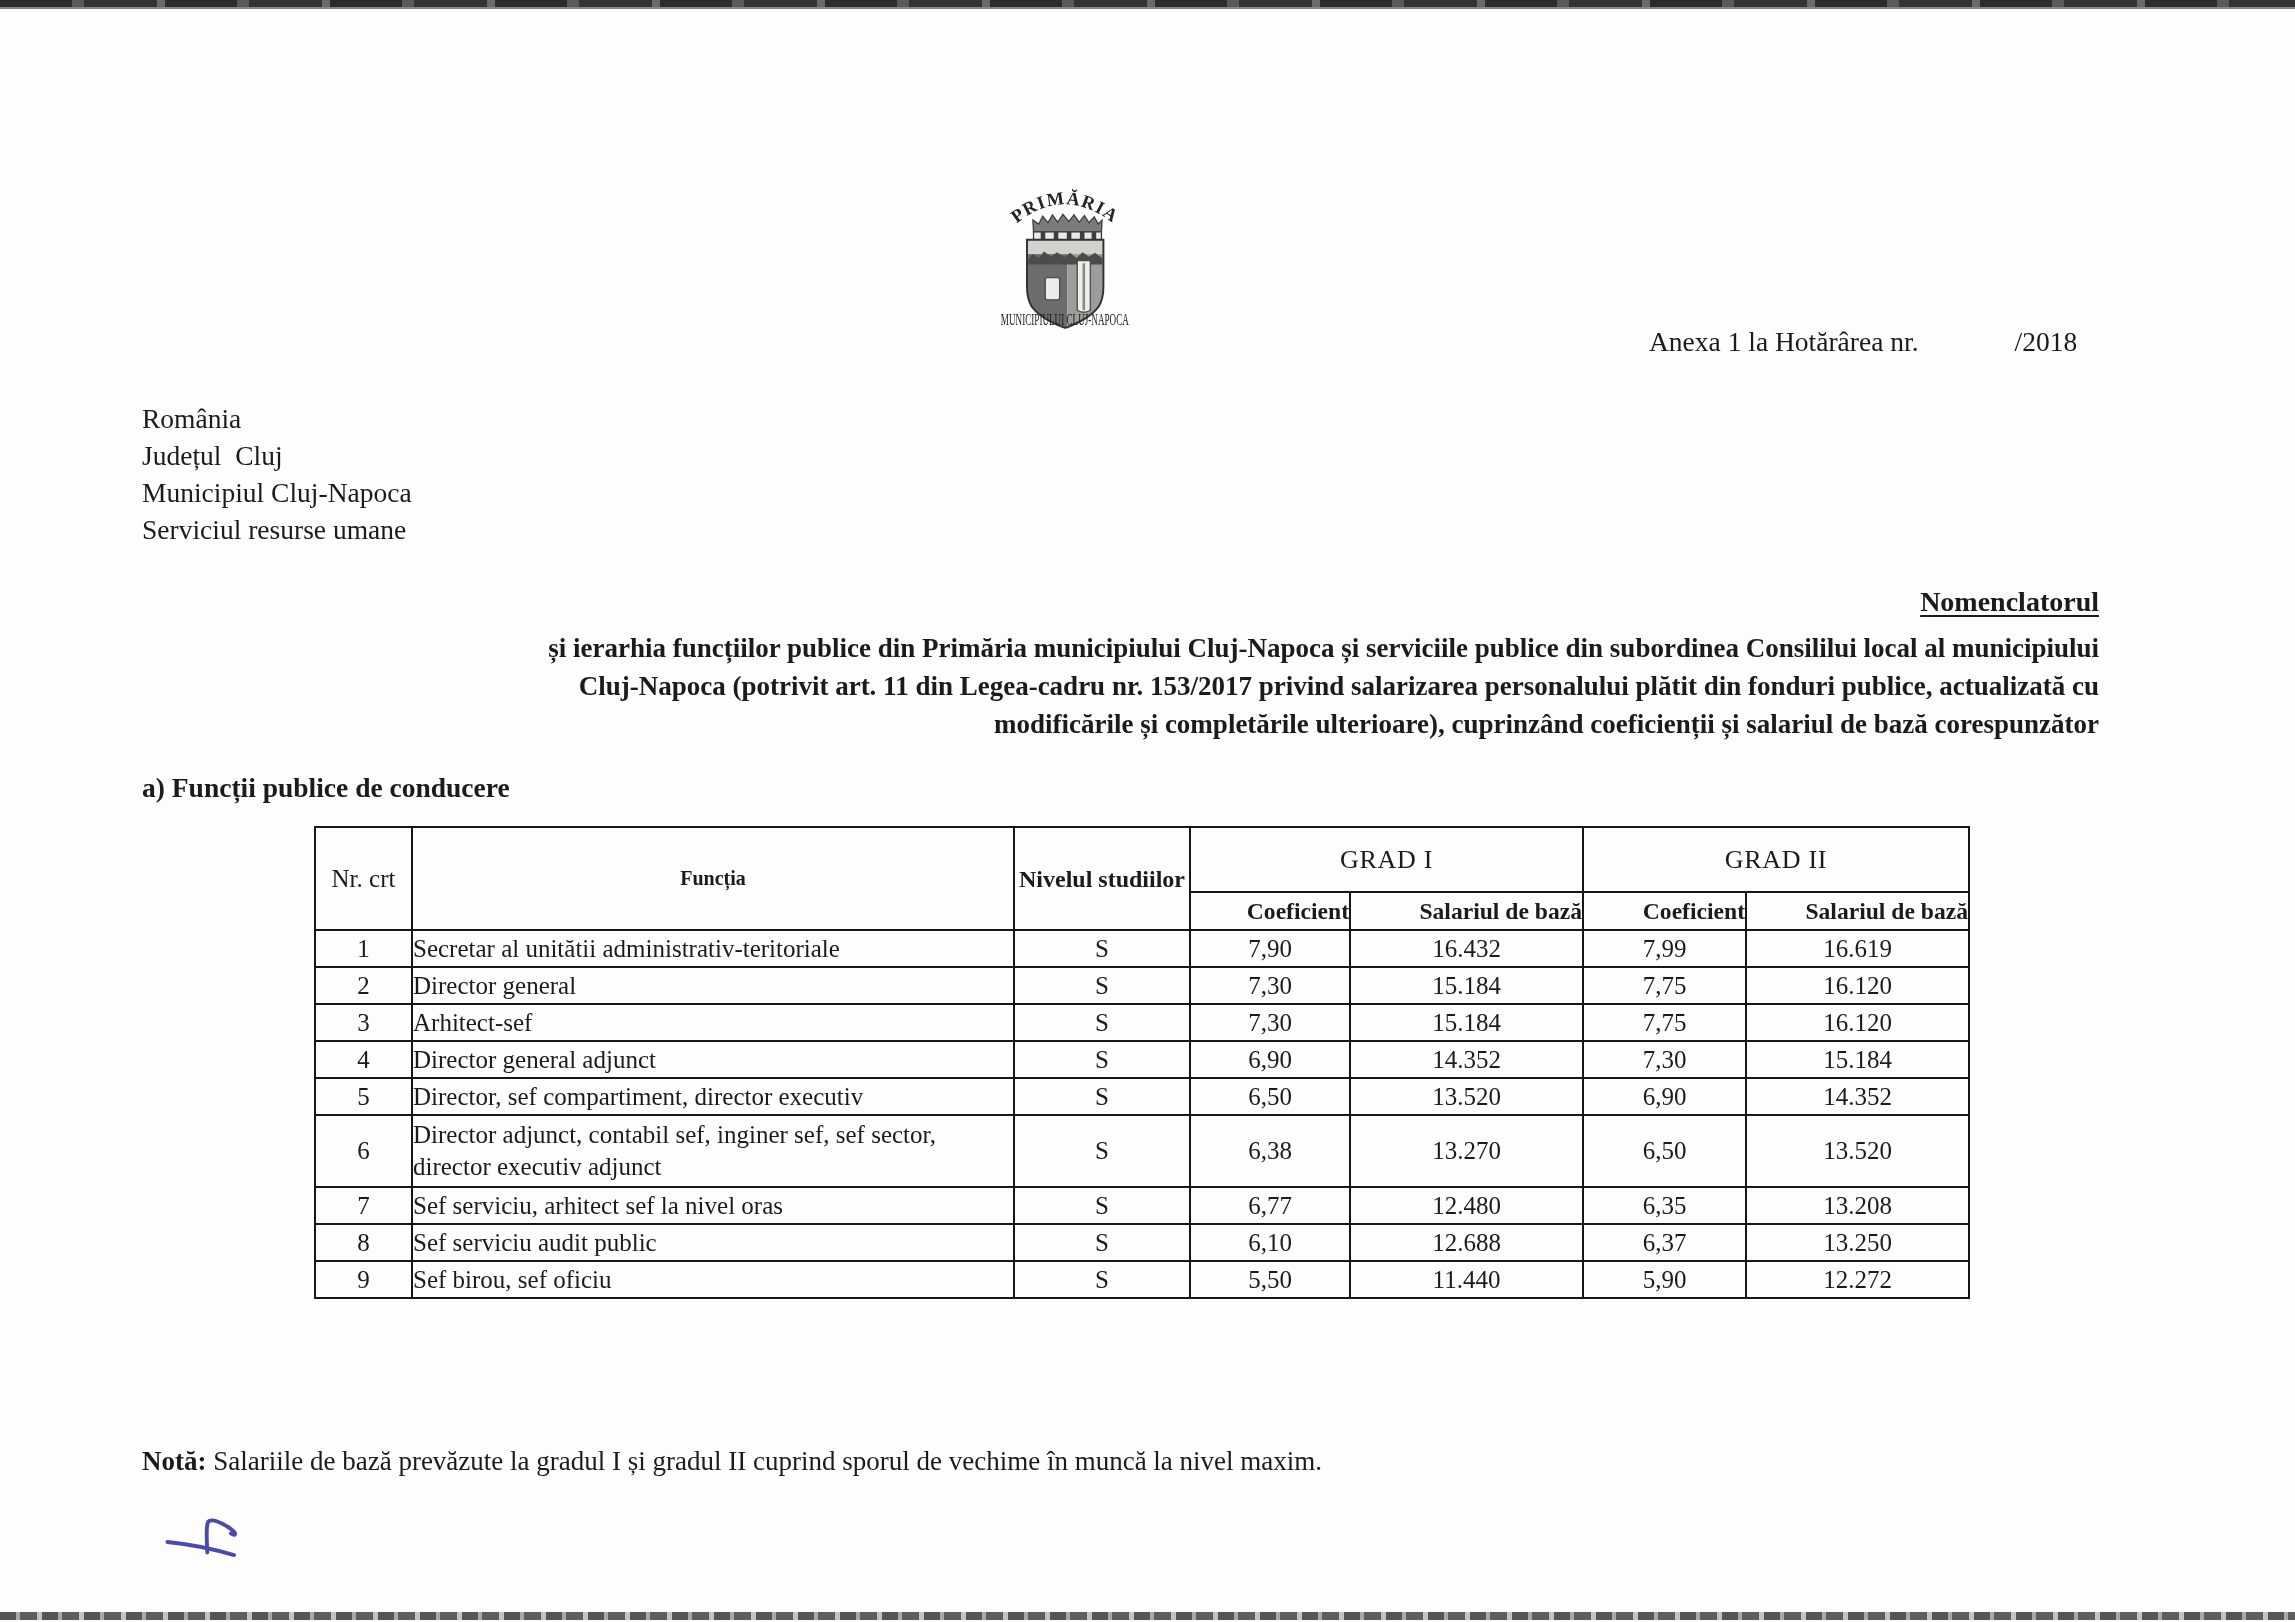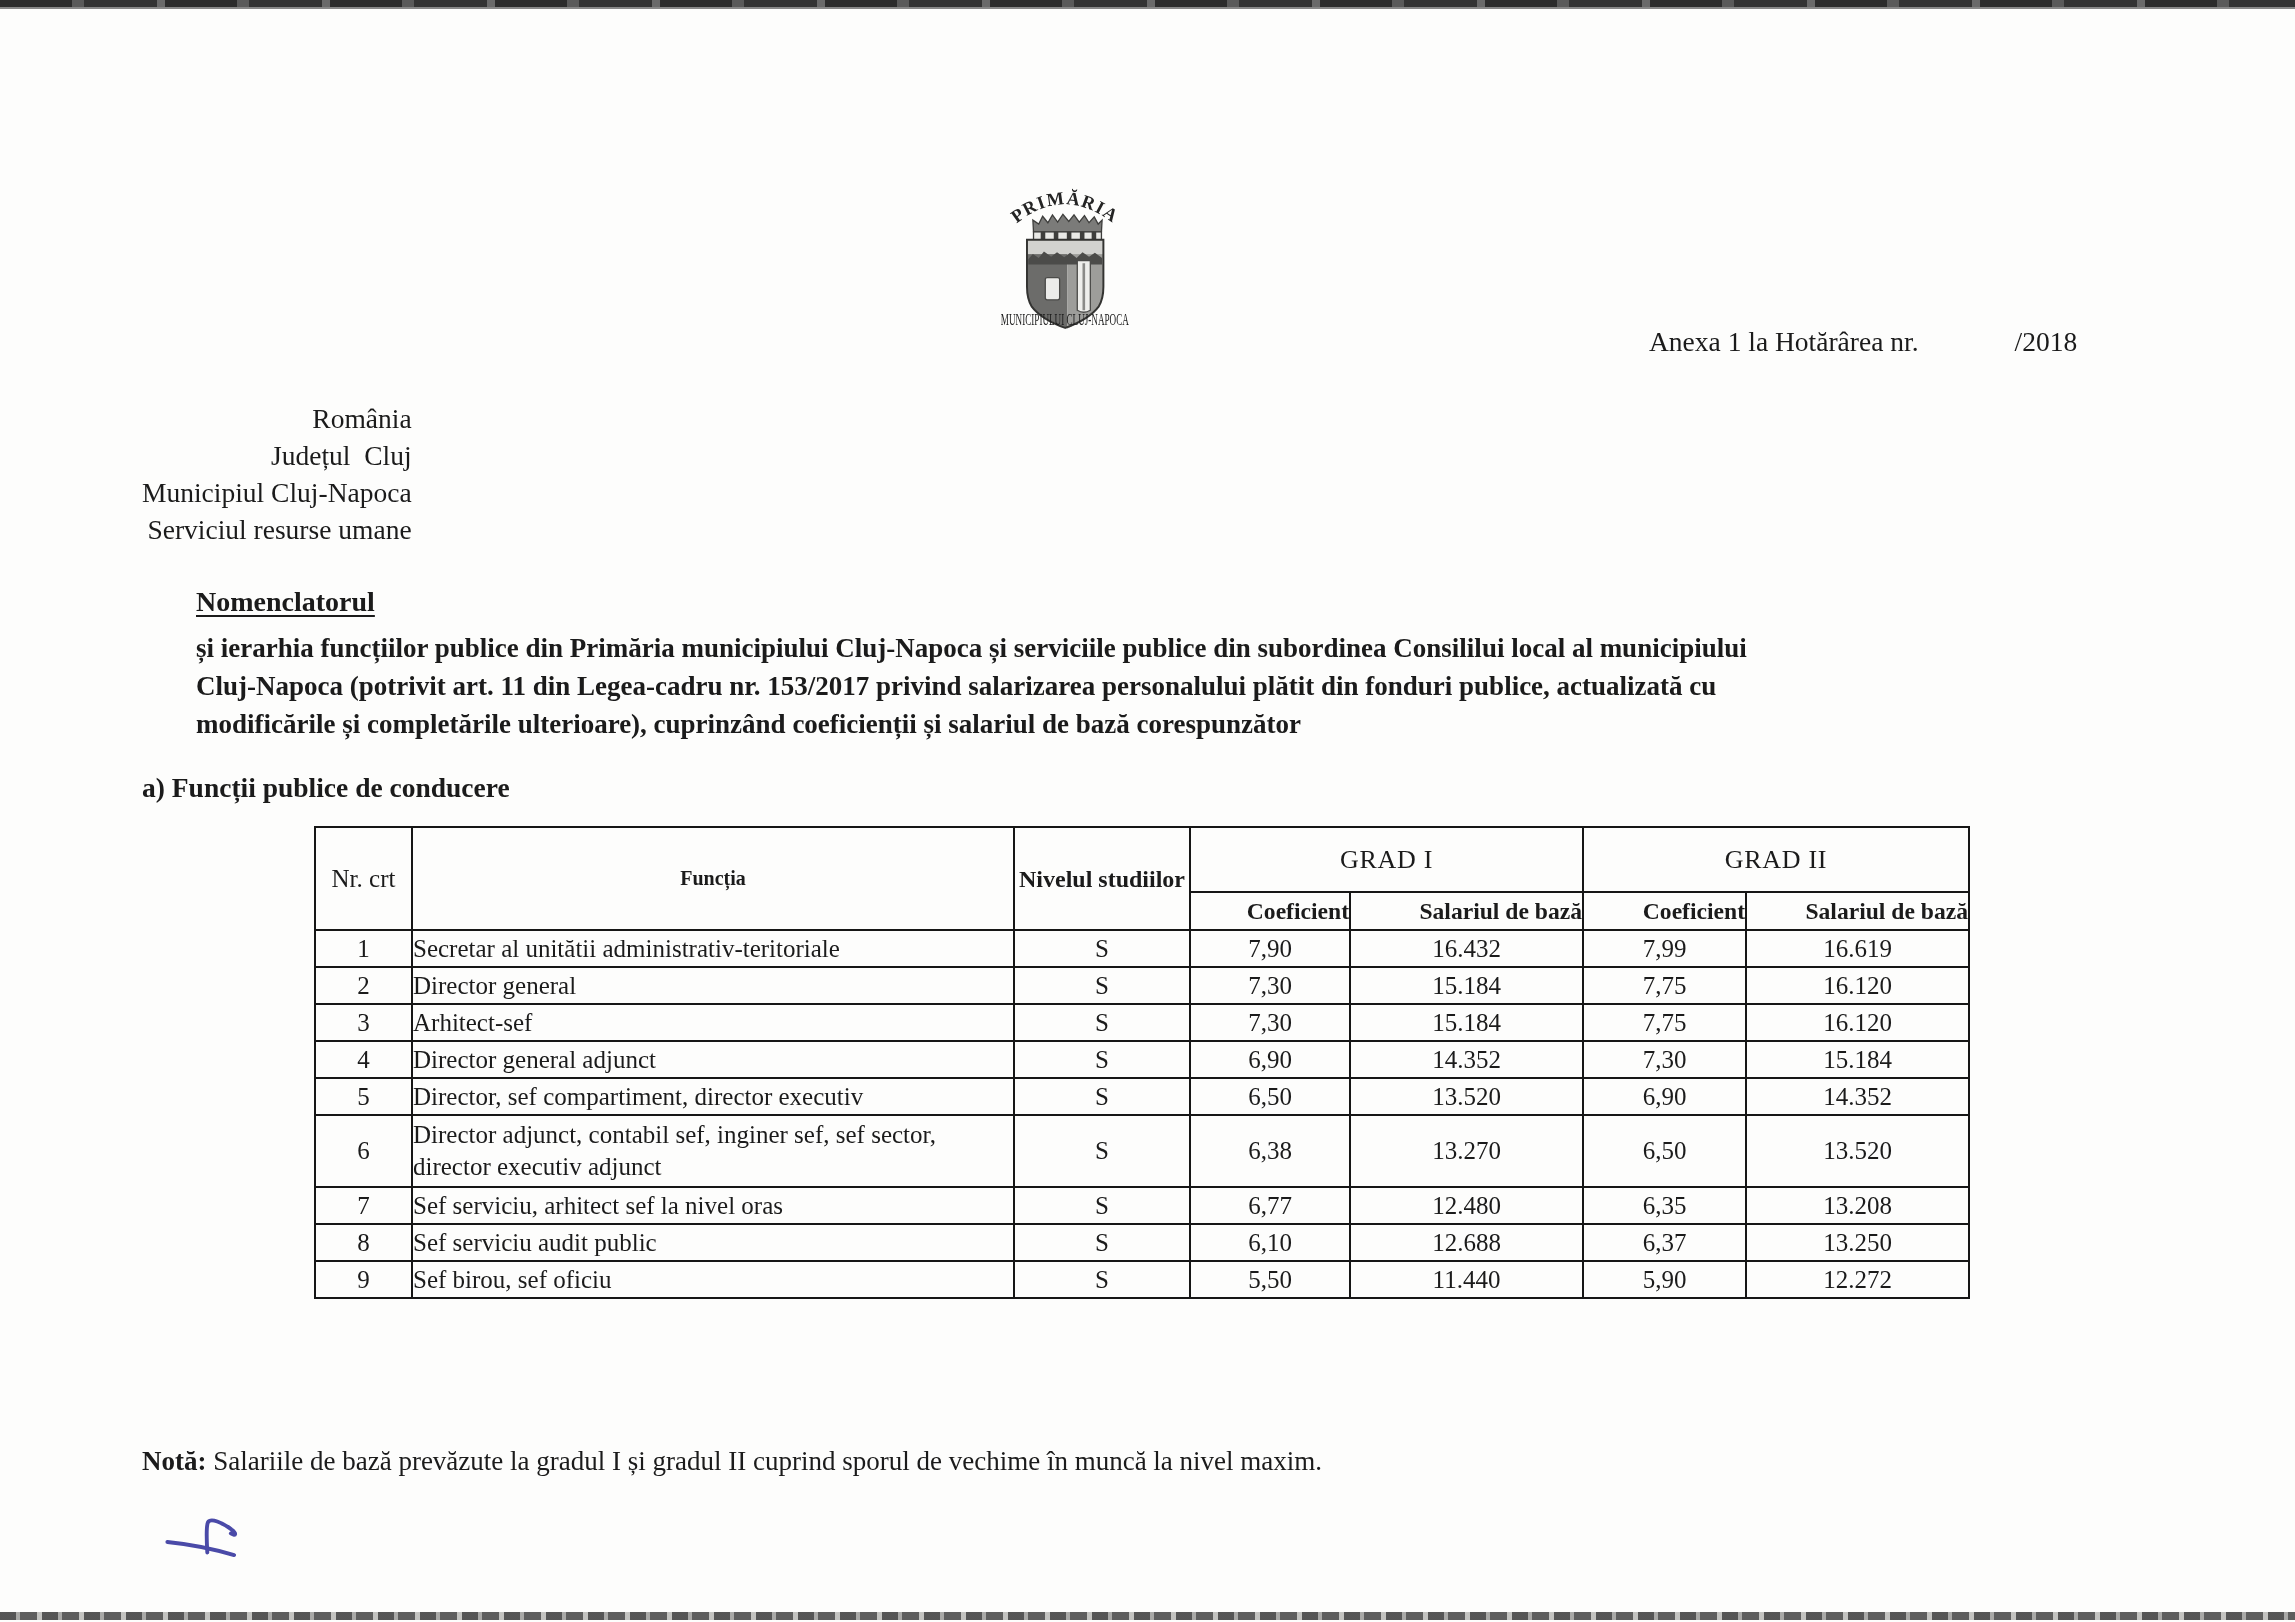--- a/index.html
+++ b/index.html
@@ -47,27 +47,27 @@
 
   
   .emblem { left: 978px; top: 182px; }
 
   
   .address-block {
     left: 142px; top: 400px;
     font-size: 27.5px;
     line-height: 37px;
   }
-  .address-line { white-space: pre-wrap; text-align: right; }
+  .address-line { white-space: pre-wrap; }
 
   
   .title-block {
     left: 196px; top: 586px;
     width: 1903px;
-    text-align: left;
+    text-align: right;
   }
   .title-heading {
     font-size: 28px;
     font-weight: bold;
     text-decoration: underline;
     text-decoration-thickness: 2px;
     text-underline-offset: 3.9px;
     margin-bottom: 10.5px;
   }
   .title-line {

